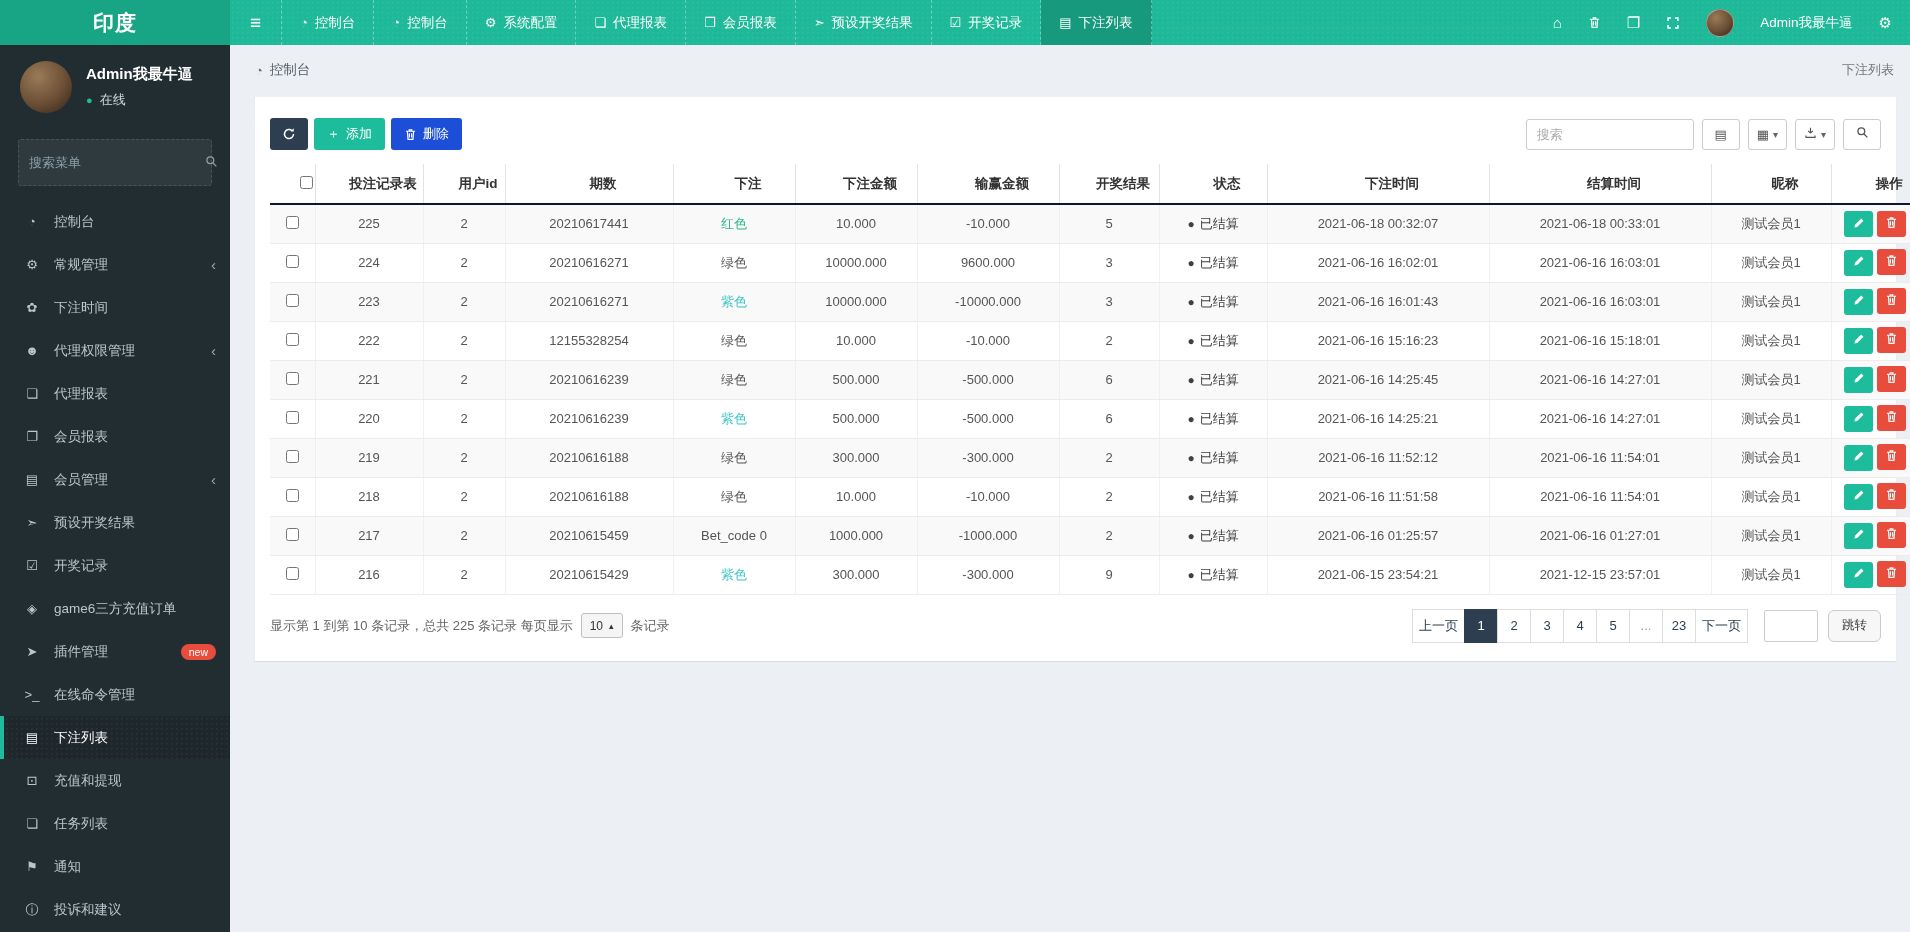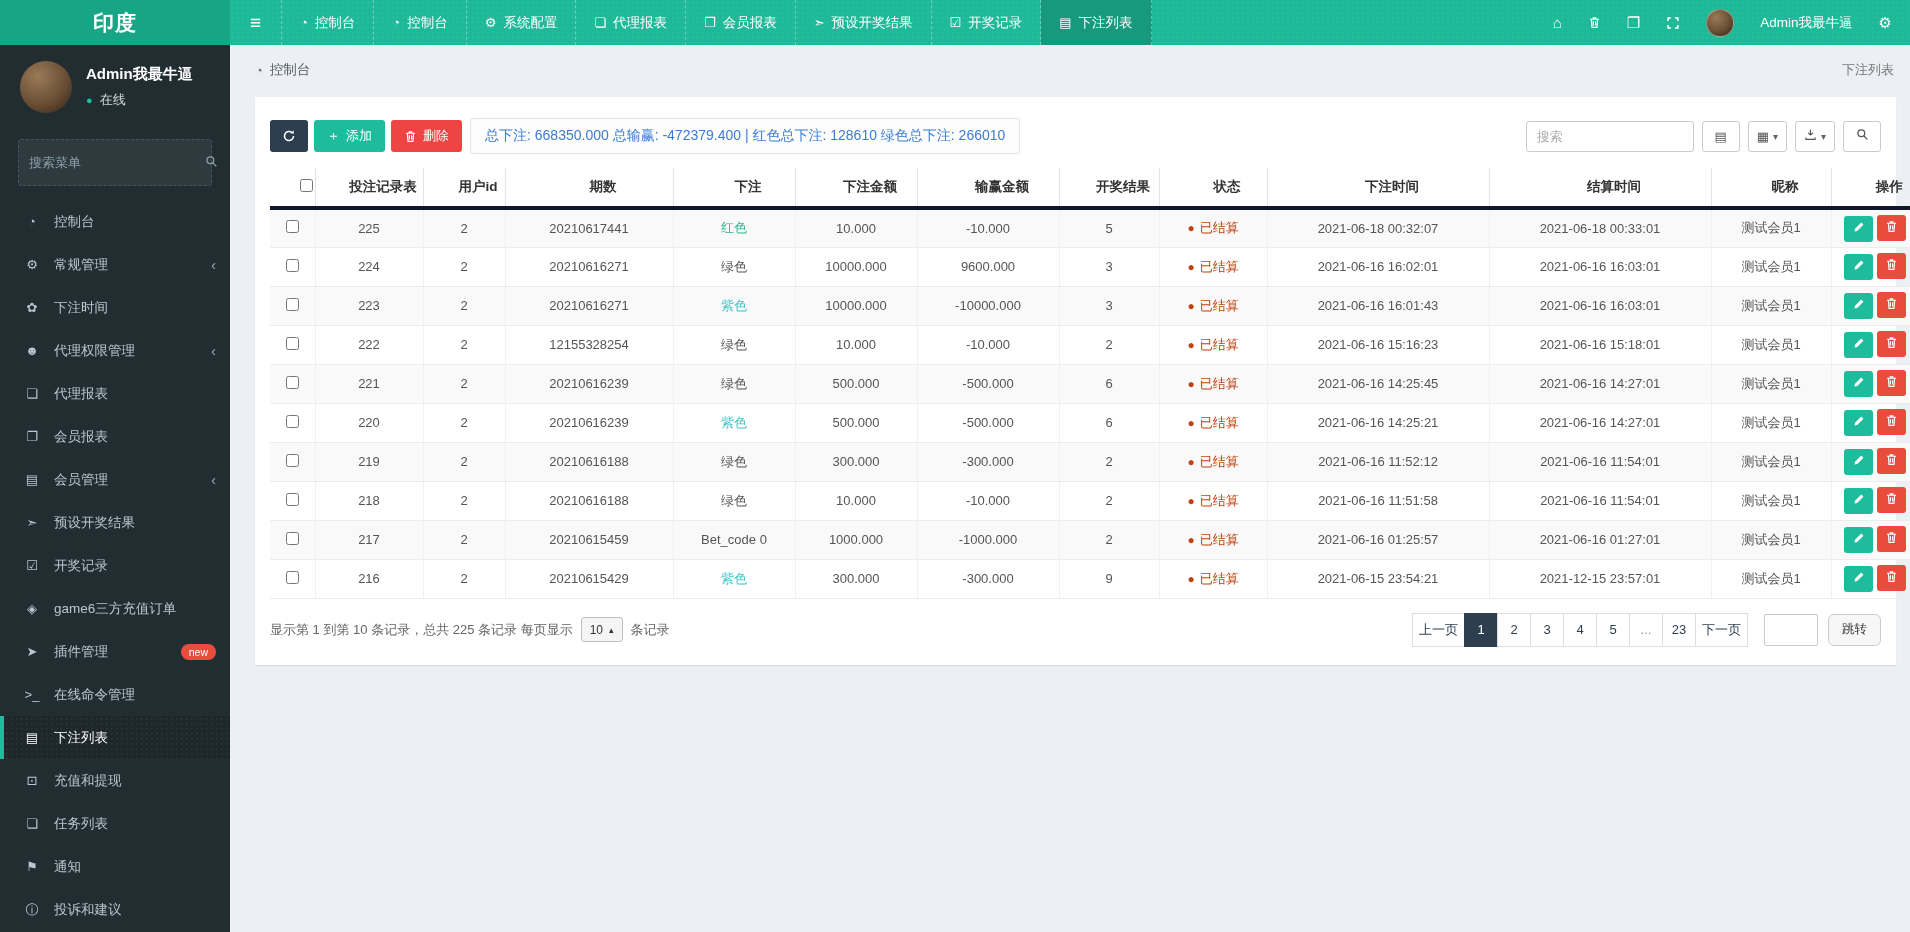--- a/index.html
+++ b/index.html
@@ -72,48 +72,48 @@
   .tab.active { background:#fff; color:#337ab7; background-image:none; }
 
   .panel { background:#fff; padding:15px 15px 18px 15px; box-shadow:0 1px 1px rgba(0,0,0,.08); }
 
   .toolbar { display:flex; align-items:center; margin:6px 0 14px 0; }
   .btn { border:none; border-radius:3px; height:32px; display:inline-flex; align-items:center;
     gap:6px; padding:0 13px; font-size:13px; cursor:pointer; font-family:inherit; color:#fff; }
   .btn svg { display:block; }
   .btn-refresh { background:#2c3e50; width:38px; justify-content:center; }
   .btn-add { background:#1dbc9d; margin-left:6px; }
-  .btn-delete { background:#ef4444; margin-left:6px; }
+  .btn-delete { background:#1d4ed8; margin-left:6px; }
   .summary-box { margin-left:8px; height:36px; display:flex; align-items:center; padding:0 14px;
     border:1px solid #dde3e8; border-radius:3px; background:#fdfdfd;
     color:#3a7bd5; font-size:14px; }
   .toolbar-right { margin-left:auto; display:flex; align-items:center; gap:8px; }
   .search-input { width:168px; height:31px; border:1px solid #ccc; border-radius:3px;
     padding:0 10px; font-size:13px; font-family:inherit; color:#555; outline:none; }
   .search-input::placeholder { color:#aaa; }
   .tool-btn { height:31px; min-width:38px; background:#fff; border:1px solid #ccc; border-radius:3px;
     display:inline-flex; align-items:center; justify-content:center; gap:4px; color:#555;
     font-size:13px; cursor:pointer; padding:0 8px; }
   .tool-btn .caret { font-size:10px; color:#666; }
 
   table { width:100%; border-collapse:collapse; table-layout:fixed; }
   th { font-size:13.5px; color:#333; font-weight:bold; height:40px; text-align:center;
-    border-right:1px solid #e3e3e3; border-bottom:4px solid #0f172a;padding-left:28px; }
+    border-right:1px solid #e3e3e3; border-bottom:2px solid #0f172a;padding-left:28px; }
   th:last-child { border-right:none; }
   td { font-size:13px; color:#555; height:39px; text-align:center;
     border-right:1px solid #f0f0f0; border-bottom:1px solid #ececec; overflow:hidden;
     white-space:nowrap; }
   td:last-child { border-right:none; }
   tbody tr:nth-child(odd) { background:#f9f9f9; }
   col.c-check { width:45px; } col.c-id { width:108px; } col.c-uid { width:82px; }
   col.c-period { width:168px; } col.c-bet { width:122px; } col.c-amount { width:122px; }
   col.c-win { width:142px; } col.c-result { width:100px; } col.c-status { width:108px; }
   col.c-time { width:222px; } col.c-nick { width:120px; } col.c-ops { width:88px; }
   .bet-red { color:#2eb78e; } .bet-purple { color:#41c5c4; } .bet-plain { color:#555; }
-  .status-cell { color:#c2410c; }
+  .status-cell { color:#404040; }
   .status-cell .sdot { font-size:12px; margin-right:5px; }
   .ops-cell button { width:29px; height:26px; border:none; border-radius:3px; color:#fff;
     cursor:pointer; display:inline-flex; align-items:center; justify-content:center; }
   .ops-cell .btn-edit { background:#1dbc9d; margin-right:4px; }
   .ops-cell .btn-del { background:#e74c3c; }
 
   .table-footer { display:flex; align-items:center; margin-top:14px; }
   .rec-info { color:#666; font-size:13px; display:flex; align-items:center; gap:8px; }
   .per-page { height:25px; padding:0 8px; border:1px solid #bfbfbf; background:#f5f5f5;
     border-radius:3px; font-size:12px; color:#333; display:inline-flex; align-items:center;
@@ -314,21 +314,20 @@
           <span>添加</span>
         </button>
         <button class="btn btn-delete">
           <span>
               <svg width="13" height="13" viewBox="0 0 20 20">
                 <path d="M3 5h14M8 5V2.8h4V5M5.2 5l1 12.5h7.6l1-12.5M8.3 8v6.5M11.7 8v6.5" fill="none" stroke="currentColor" stroke-width="1.8"></path>
               </svg>
             </span>
           <span>删除</span>
         </button>
-        <div class="summary-box">总下注: 668350.000 总输赢: -472379.400 | 红色总下注: 128610 绿色总下注: 266010</div>
         <div class="toolbar-right">
           <input class="search-input" type="text" placeholder="搜索" style="">
           <button class="tool-btn">
             <span>▤</span>
           </button>
           <button class="tool-btn">
             <span>▦</span>
             <span class="caret">▾</span>
           </button>
           <button class="tool-btn">

